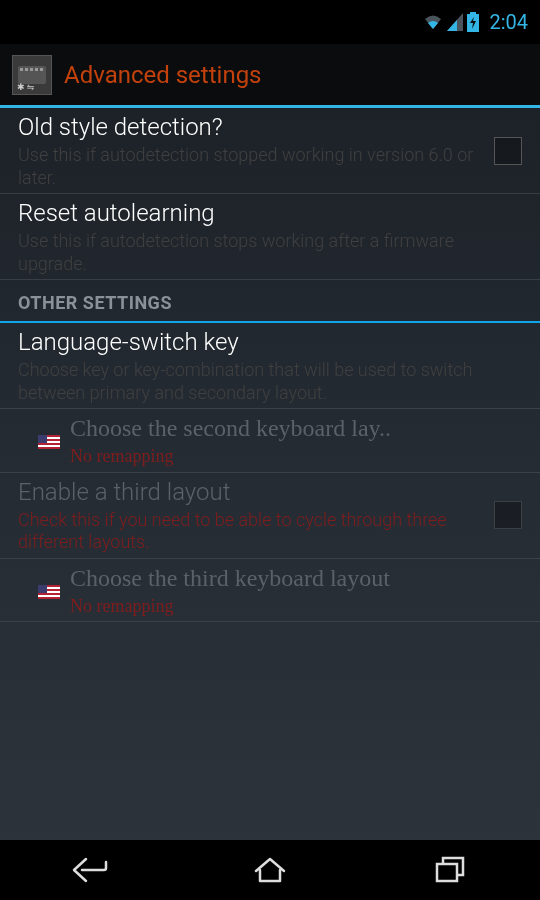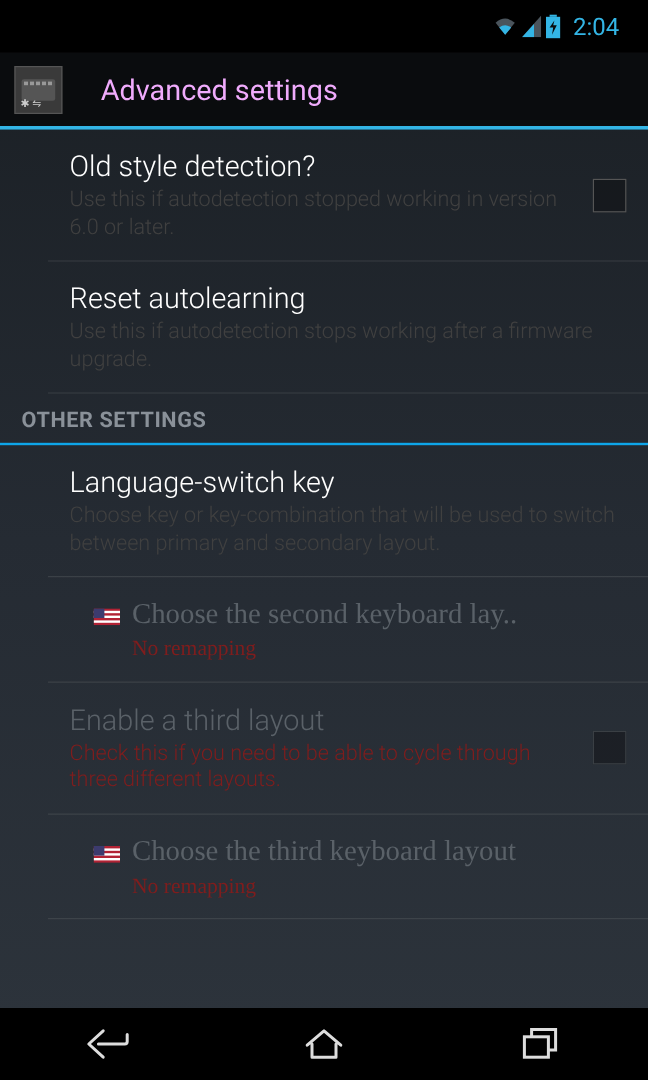--- a/index.html
+++ b/index.html
@@ -10,21 +10,21 @@
       font-family: Roboto, "Helvetica Neue", Arial, sans-serif;
       overflow: hidden;
       position: relative;
     }
     .status-bar {
       height: 44px;
       background: #000;
       display: flex;
       align-items: center;
       justify-content: flex-end;
-      padding: 0 24px;
+      padding: 0 12px;
       gap: 4px;
     }
     .status-time {
       color: #33b5e5;
       font-size: 20px;
       margin-left: 6px;
     }
     .status-icon { display: inline-flex; align-items: center; }
     .action-bar {
       height: 64px;
@@ -60,35 +60,33 @@
       background: repeating-linear-gradient(to right, #999 0 3px, transparent 3px 5px);
     }
     .bt-usb {
       position: absolute;
       bottom: 2px;
       left: 4px;
       font-size: 9px;
       color: #ccc;
     }
     .action-bar-title {
-      color: #f0abfc;
+      color: #c2410c;
       font-size: 24px;
       font-weight: 400;
-      margin-left: 20px;
     }
     .content {
       height: calc(100% - 30px - 64px - 60px);
       overflow-y: auto;
     }
     .list-item {
-      padding: 16px 18px;
+      padding: 4px 18px;
       border-bottom: 1px solid rgba(80,85,90,0.5);
       display: flex;
       align-items: center;
-      margin-left: 40px;
     }
     .list-item.indented {
       padding-left: 70px;
       position: relative;
       font-family: Liberation Serif, serif;
     }
     .flag {
       position: absolute;
       left: 38px;
       top: 26px;

